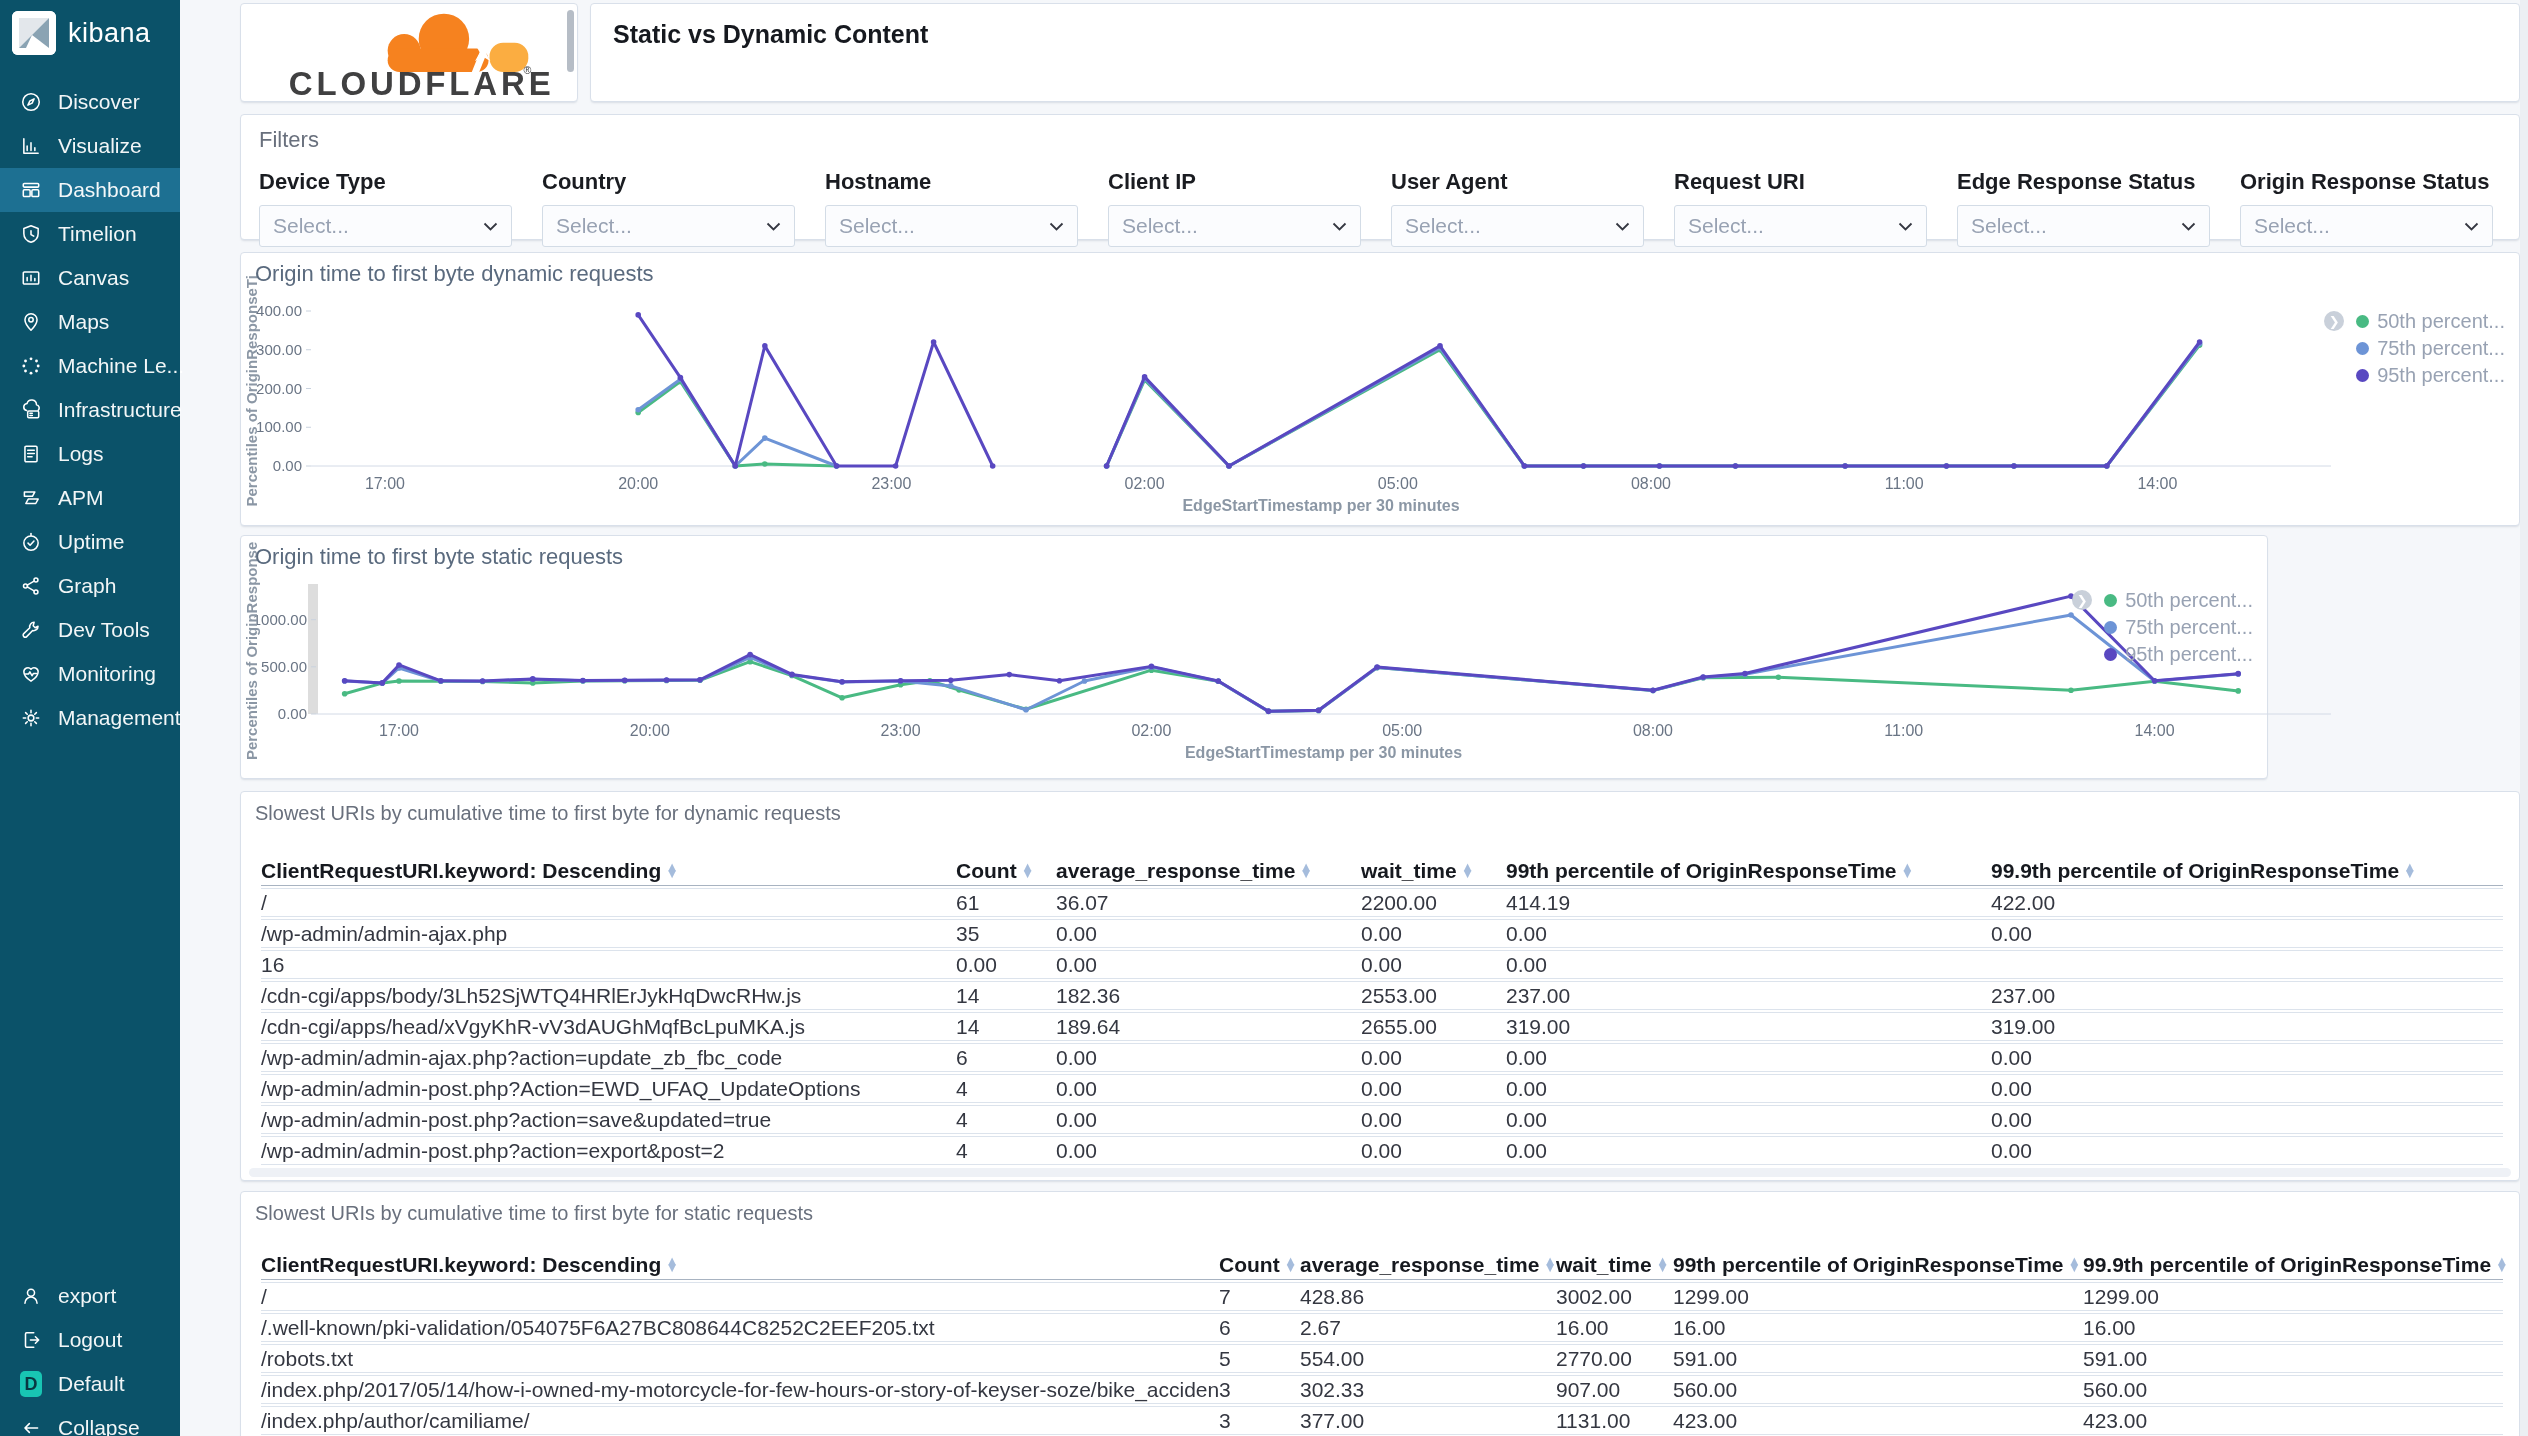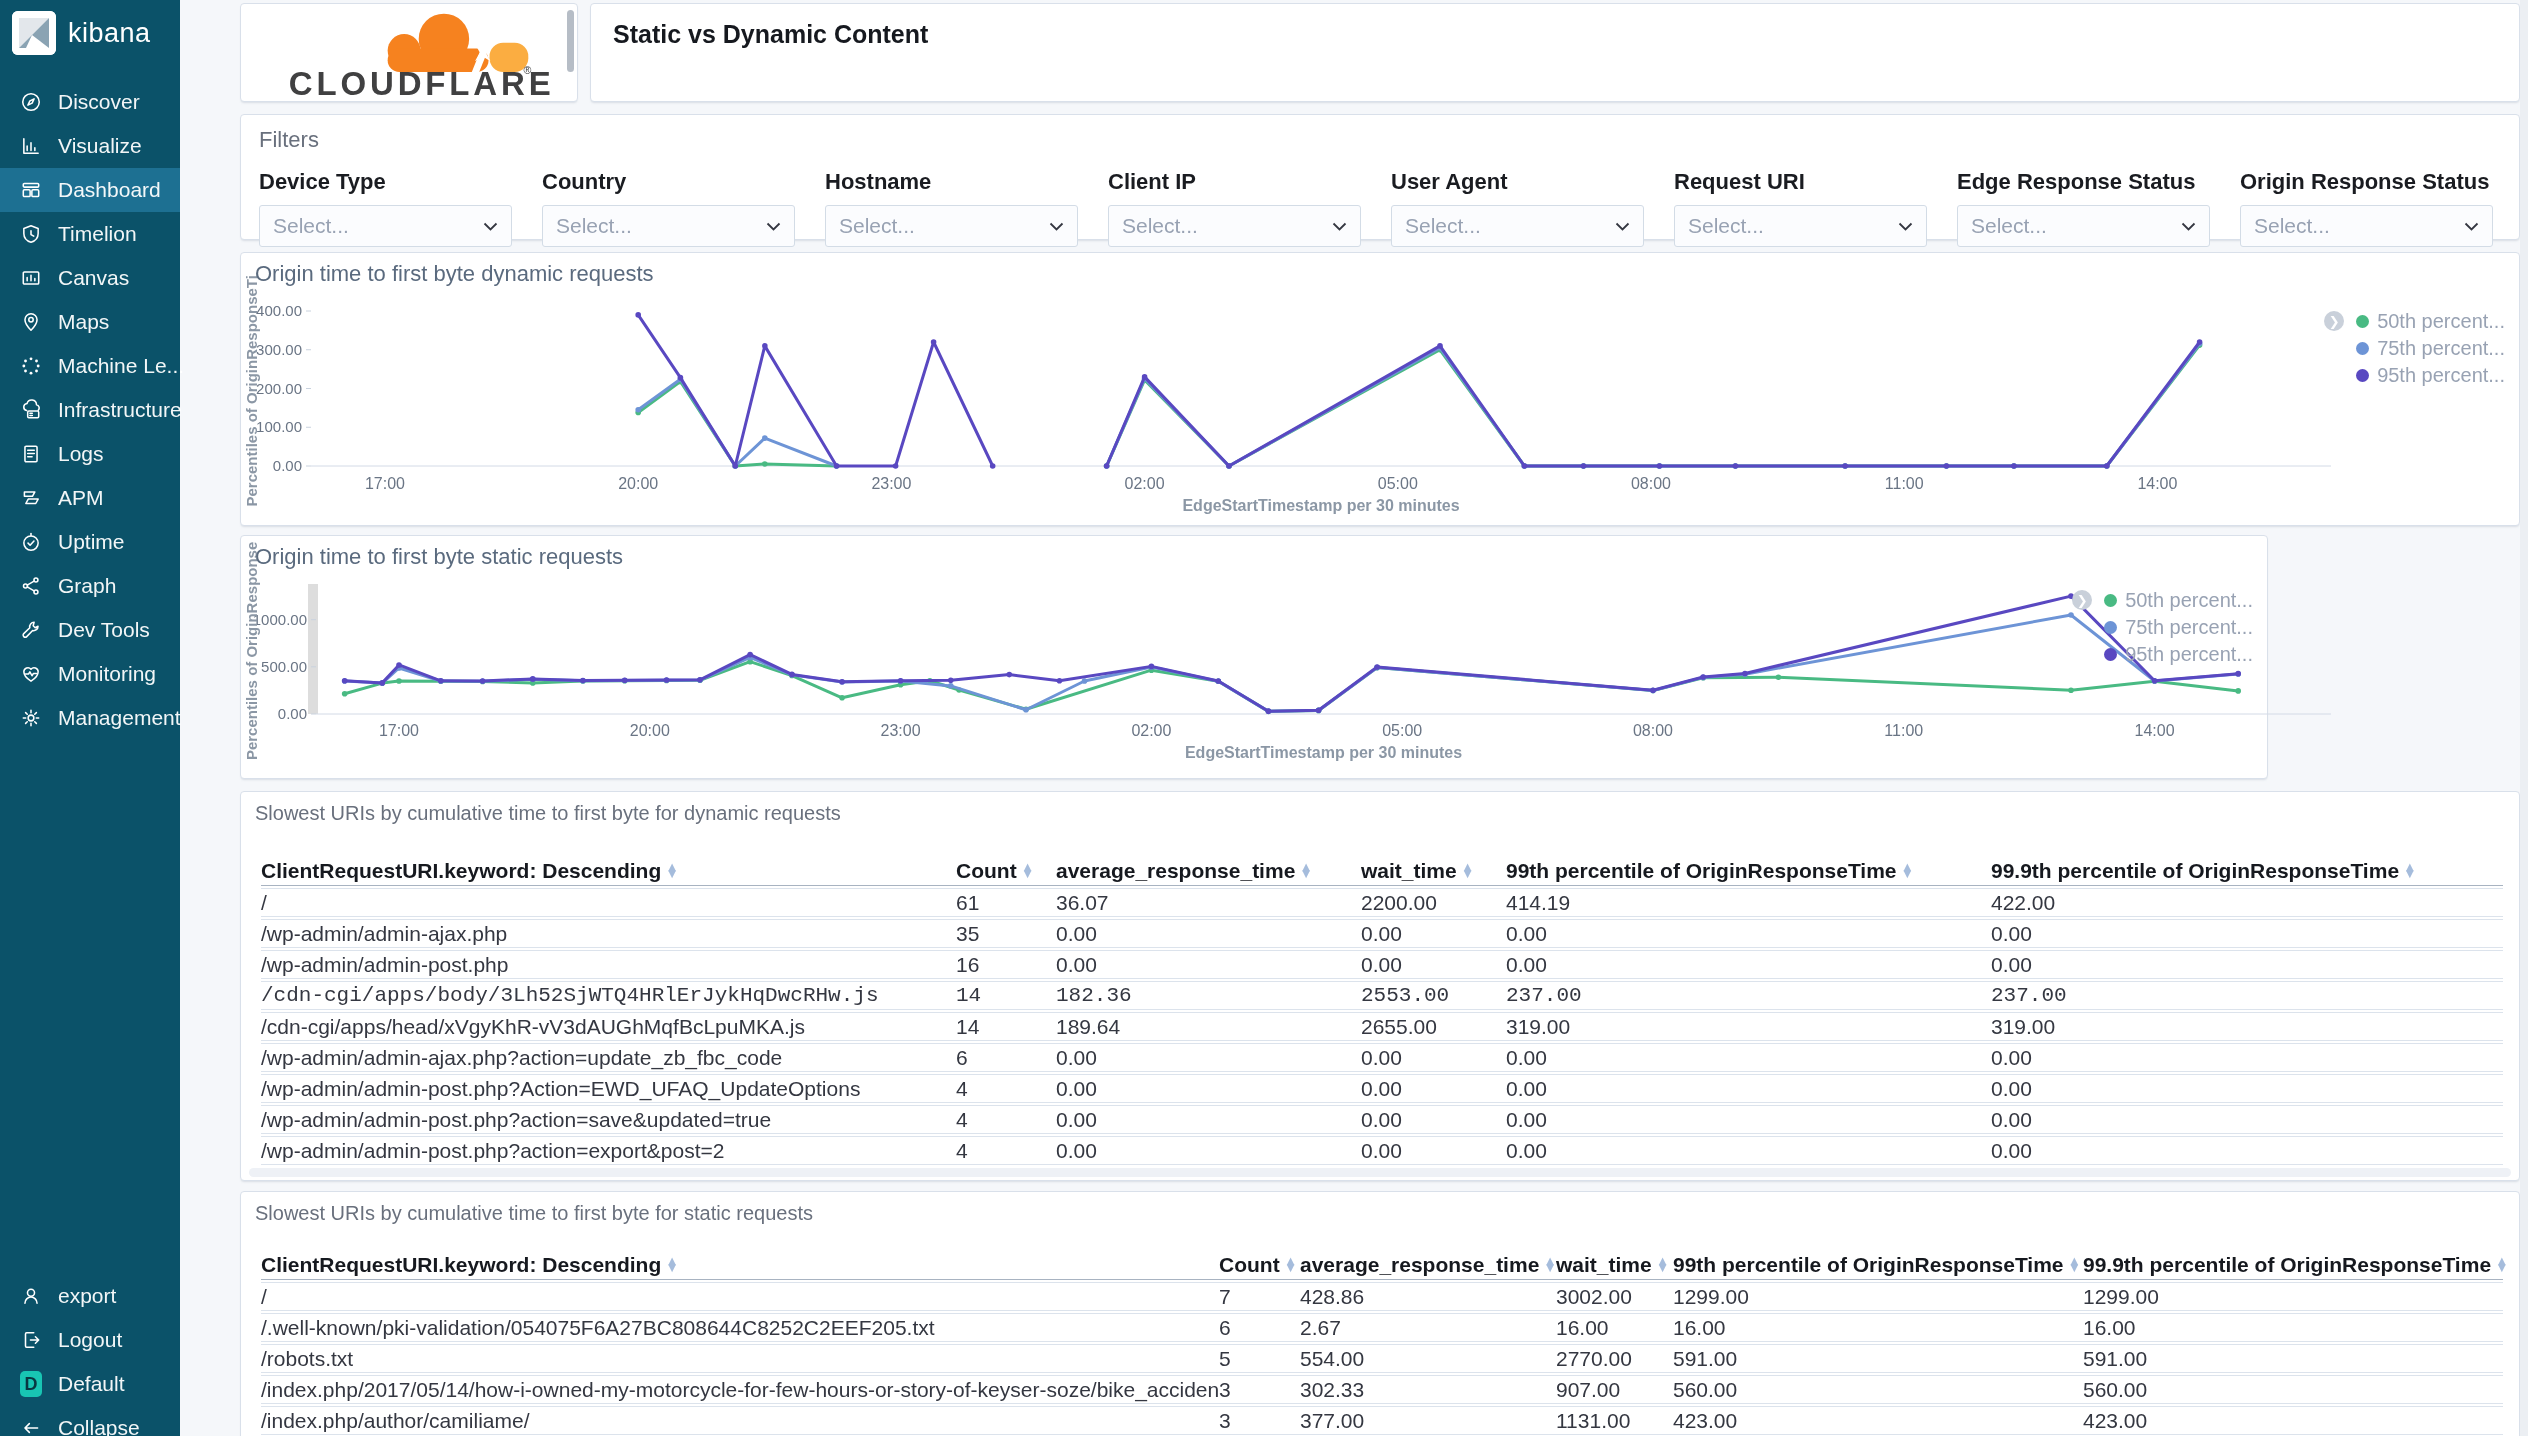--- a/index.html
+++ b/index.html
@@ -649,28 +649,27 @@
         </div>
         <div class="trow" style="grid-template-columns: 695px 100px 305px 145px 485px auto;">
           <div class="cell">/wp-admin/admin-ajax.php</div>
           <div class="cell">35</div>
           <div class="cell">0.00</div>
           <div class="cell">0.00</div>
           <div class="cell">0.00</div>
           <div class="cell">0.00</div>
         </div>
         <div class="trow" style="grid-template-columns: 695px 100px 305px 145px 485px auto;">
-          <div class="cell">/wp-admin/admin-post.php</div>
           <div class="cell">16</div>
           <div class="cell">0.00</div>
           <div class="cell">0.00</div>
           <div class="cell">0.00</div>
           <div class="cell">0.00</div>
         </div>
-        <div class="trow" style="grid-template-columns: 695px 100px 305px 145px 485px auto; font-family: Liberation Mono, monospace;">
+        <div class="trow" style="grid-template-columns: 695px 100px 305px 145px 485px auto;">
           <div class="cell">/cdn-cgi/apps/body/3Lh52SjWTQ4HRlErJykHqDwcRHw.js</div>
           <div class="cell">14</div>
           <div class="cell">182.36</div>
           <div class="cell">2553.00</div>
           <div class="cell">237.00</div>
           <div class="cell">237.00</div>
         </div>
         <div class="trow" style="grid-template-columns: 695px 100px 305px 145px 485px auto;">
           <div class="cell">/cdn-cgi/apps/head/xVgyKhR-vV3dAUGhMqfBcLpuMKA.js</div>
           <div class="cell">14</div>

